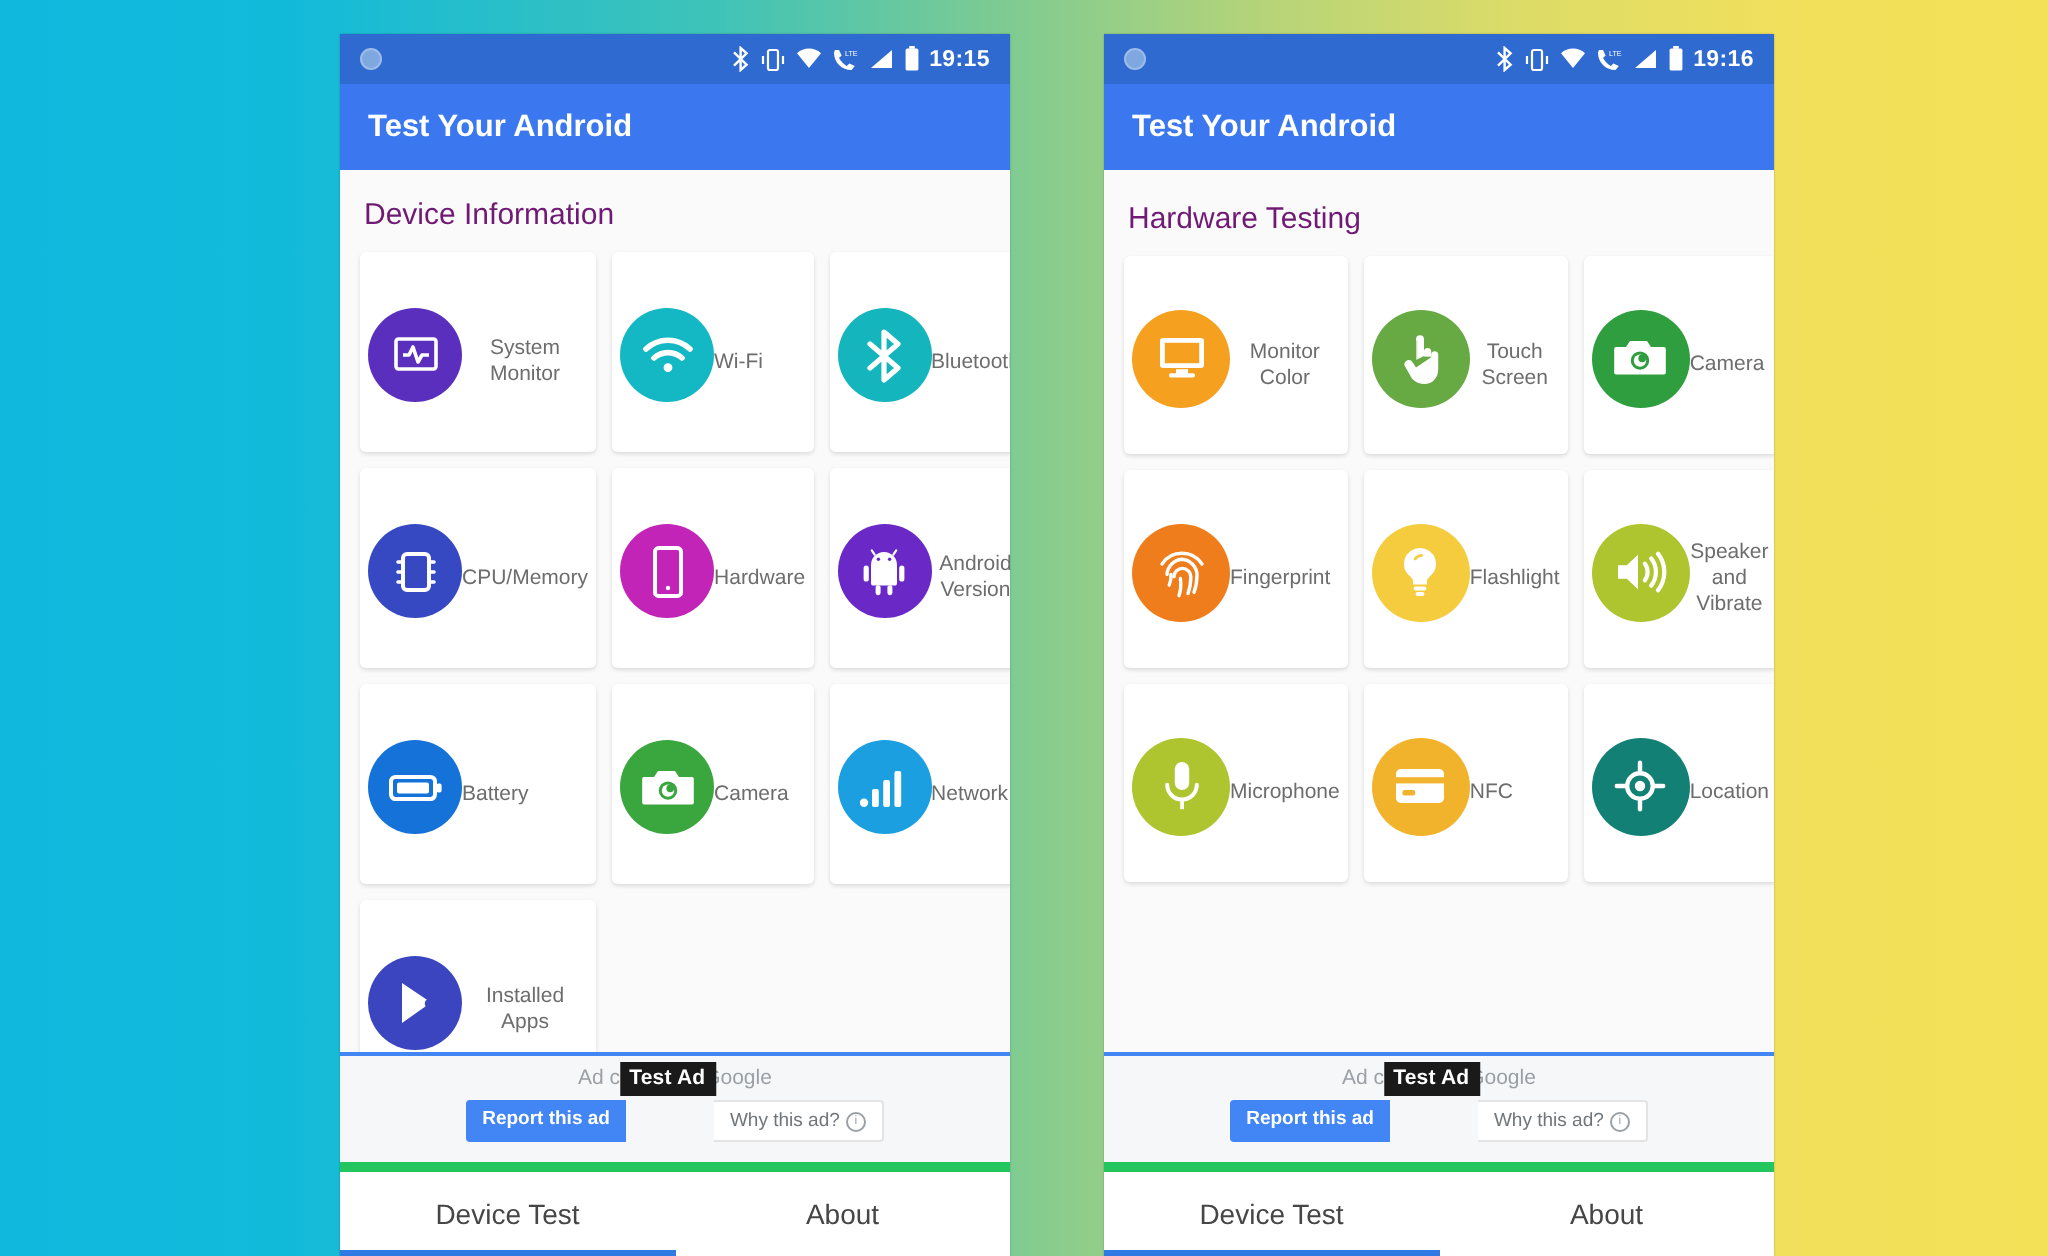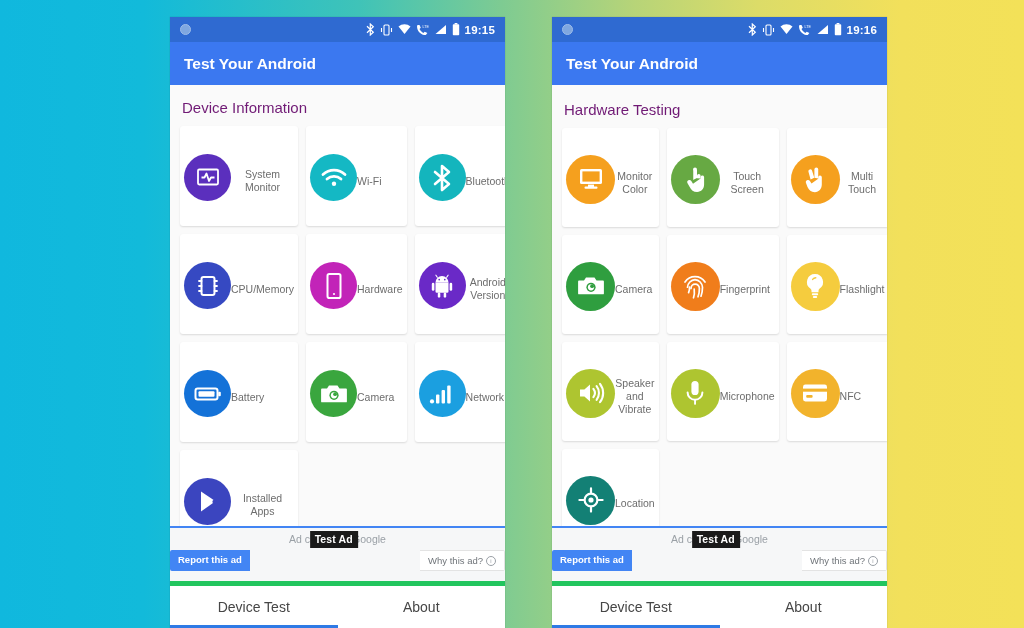--- a/index.html
+++ b/index.html
@@ -81,21 +81,21 @@
     position:absolute;left:0;right:0;top:5px;text-align:center;
     font-size:10.5px;color:#9aa0a6;
   }
   .test-ad{
     position:absolute;left:50%;top:3px;transform:translateX(-58%);
     background:#1a1a1a;color:#fff;font-size:10.5px;
     padding:2px 5px 3px 5px;font-weight:bold;letter-spacing:.1px;
   }
   .ad-btns{
     position:absolute;left:0;right:0;top:22px;
-    display:flex;justify-content:space-between;gap:4px;
+    display:flex;justify-content:center;gap:4px;
   }
   .btn-report{
     background:#4285f4;color:#fff;font-size:9.5px;font-weight:bold;
     padding:4px 8px;border-radius:2px 0 0 2px;
   }
   .btn-why{
     background:#fff;color:#70757a;font-size:9.5px;
     padding:4px 8px;border:1px solid #e3e3e3;border-left:none;
     border-radius:0 2px 2px 0;display:flex;align-items:center;gap:3px;margin-left:40px;
   }
@@ -377,30 +377,20 @@
             <svg width="24" height="28" viewBox="0 0 24 28">
                 <path d="M10 15V4.6a2 2 0 0 1 4 0v8.4" fill="#fff"></path>
                 <path d="M14 13.2v-2.4a1.8 1.8 0 0 1 3.6 0v2.6" fill="#fff"></path>
                 <path d="M17.6 13.6v-1.6a1.8 1.8 0 0 1 3.5 0v7.6c0 4.3-2.8 7.4-7 7.4-3.6 0-6-1.9-7.4-5L4.4 18c-.6-1.3.2-2.6 1.5-2.9 1-.2 1.9.2 2.4 1l1.7 2.6" fill="#fff"></path>
                 <path d="M10.2 16.6V5.2" stroke="#67a943" stroke-width="1" opacity=".35"></path>
               </svg>
           </span>
           <span class="tile-label">Touch Screen</span>
         </div>
 
-        <div class="tile">
-          <span class="icon-circle" style="background:#f5a01e">
-            <svg width="24" height="28" viewBox="0 0 24 28">
-                <path d="M7.6 14.5 5.4 6.6a1.9 1.9 0 0 1 3.6-1.1l2.3 7.2" fill="#fff"></path>
-                <path d="M11.4 12.8V4.4a1.9 1.9 0 0 1 3.8 0v9" fill="#fff"></path>
-                <path d="M15.2 13.8v-1.6a1.8 1.8 0 0 1 3.6 0v7.4c0 4.3-2.8 7.6-7 7.6-3.6 0-6-2-7.3-5.1L3 18c-.6-1.3.2-2.6 1.5-2.9 1-.2 1.9.2 2.4 1l1.6 2.4" fill="#fff"></path>
-              </svg>
-          </span>
-          <span class="tile-label">Multi Touch</span>
-        </div>
 
         <div class="tile">
           <span class="icon-circle" style="background:#2f9e3f">
             <svg width="28" height="24" viewBox="0 0 28 24">
                 <path d="M2 6.5h5l2-3h8.5l2 3H26a.9.9 0 0 1 .9.9v12a.9.9 0 0 1-.9.9H2a.9.9 0 0 1-.9-.9v-12A.9.9 0 0 1 2 6.5Z" fill="#fff"></path>
                 <circle cx="14" cy="13.3" r="4.6" fill="#2f9e3f"></circle>
                 <circle cx="14" cy="13.3" r="3.1" fill="#fff"></circle>
                 <circle cx="15.1" cy="12.2" r="1.9" fill="#2f9e3f"></circle>
               </svg>
           </span>

